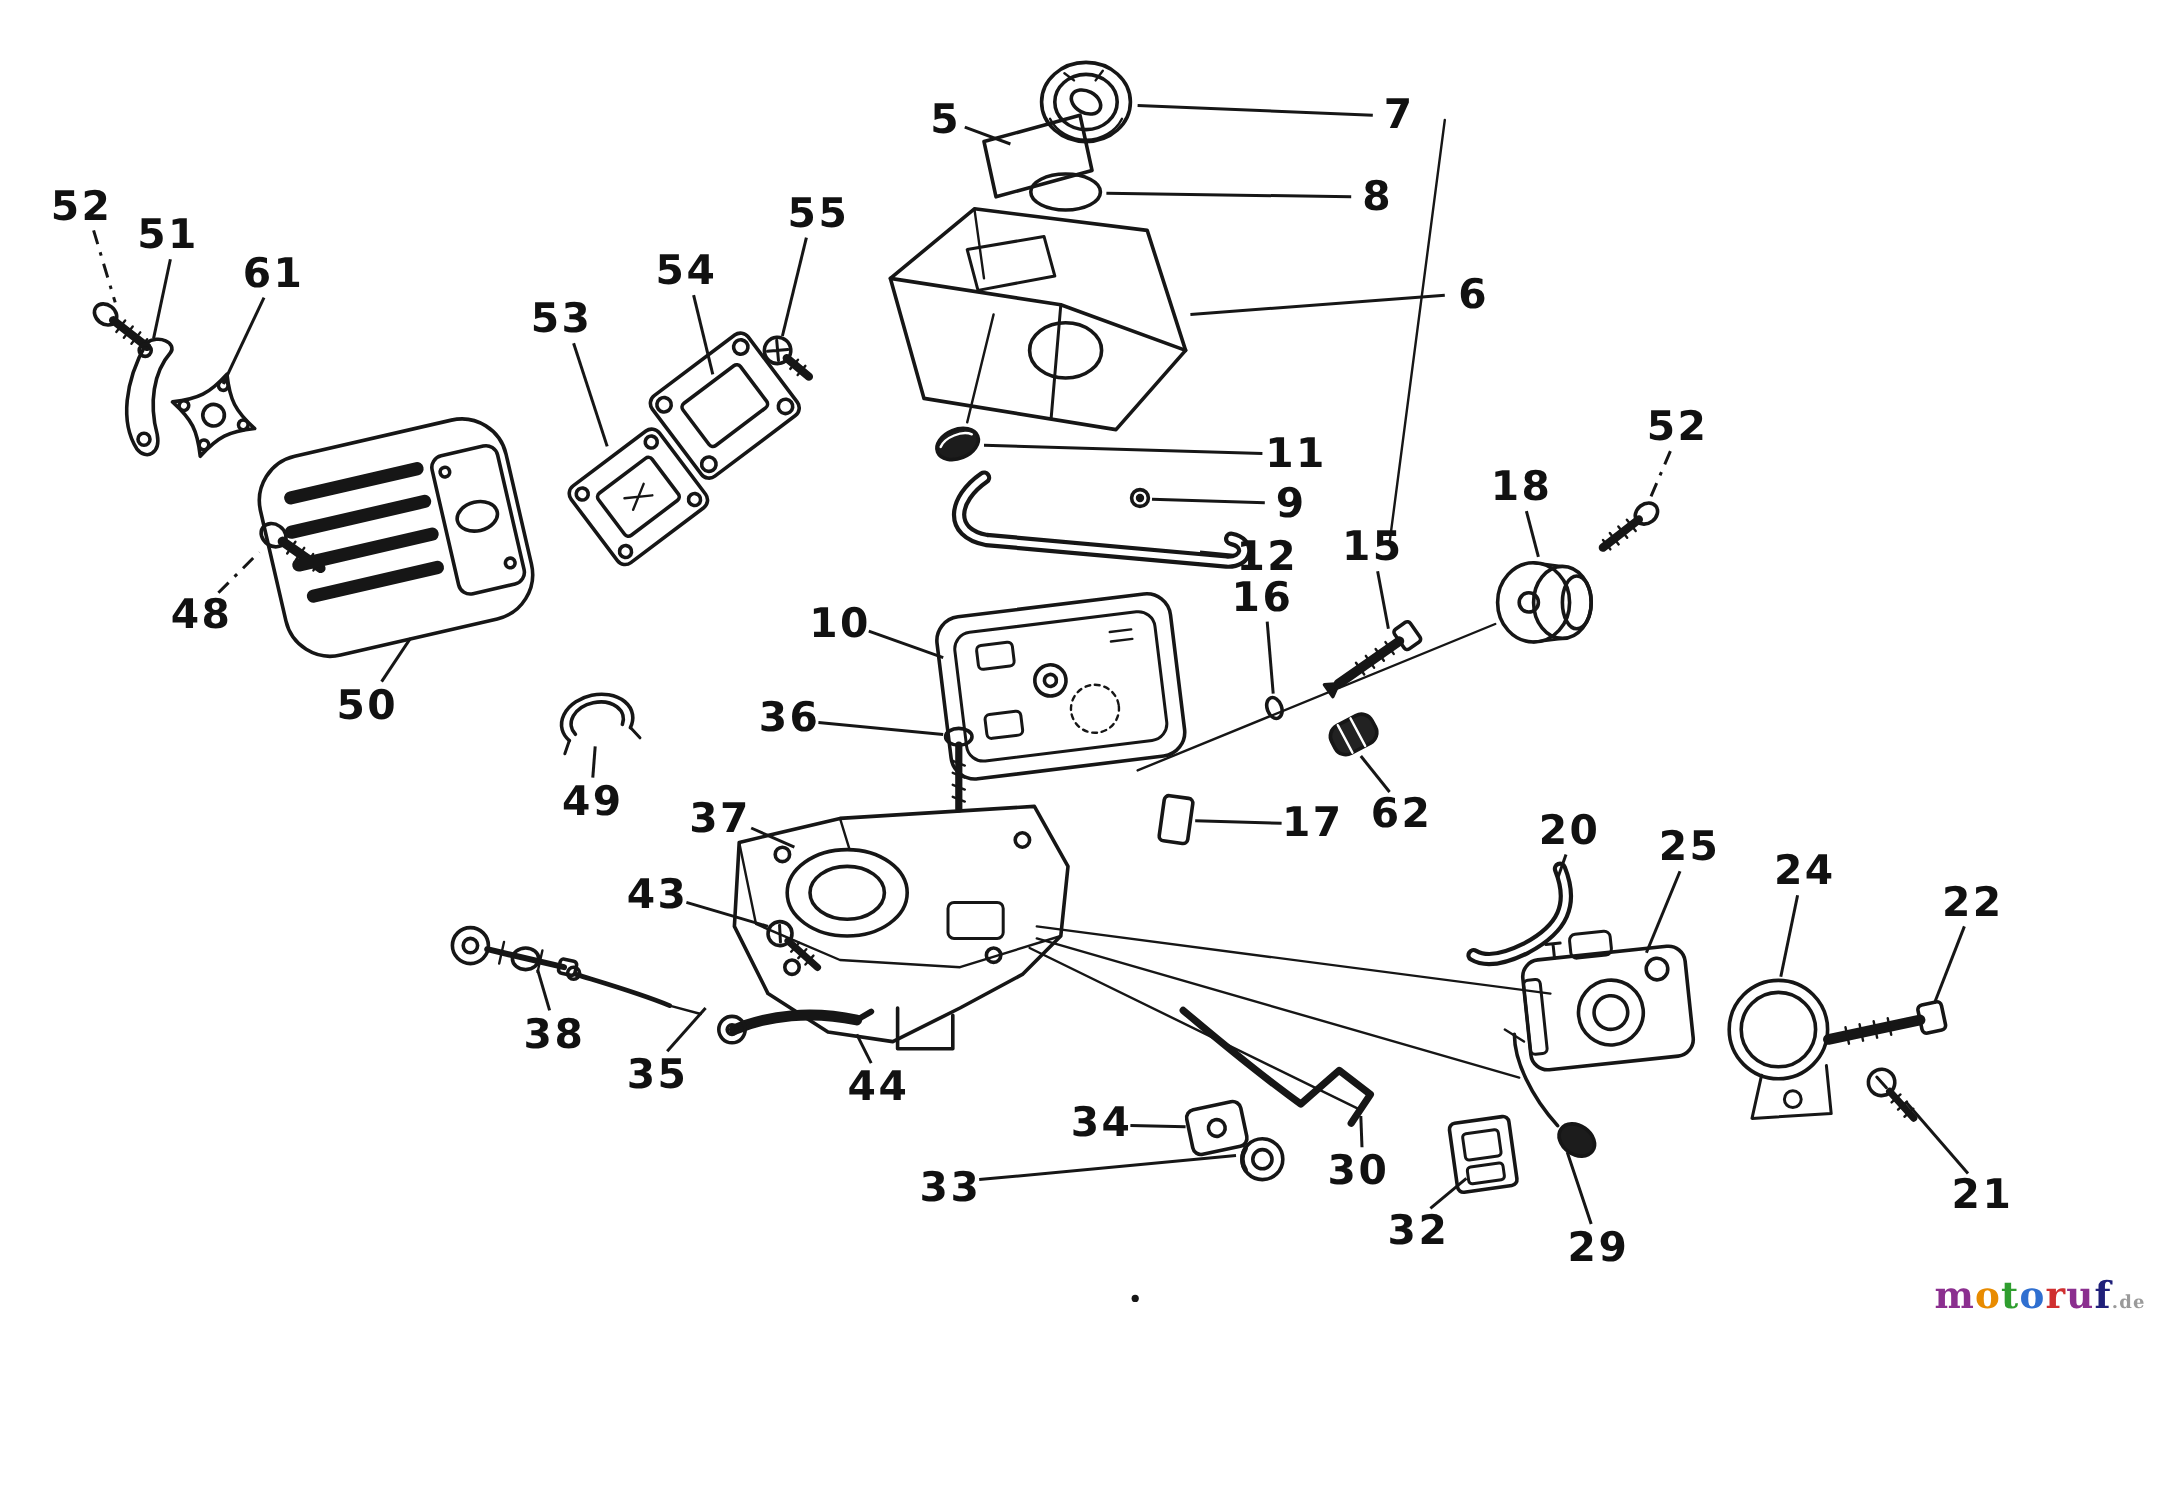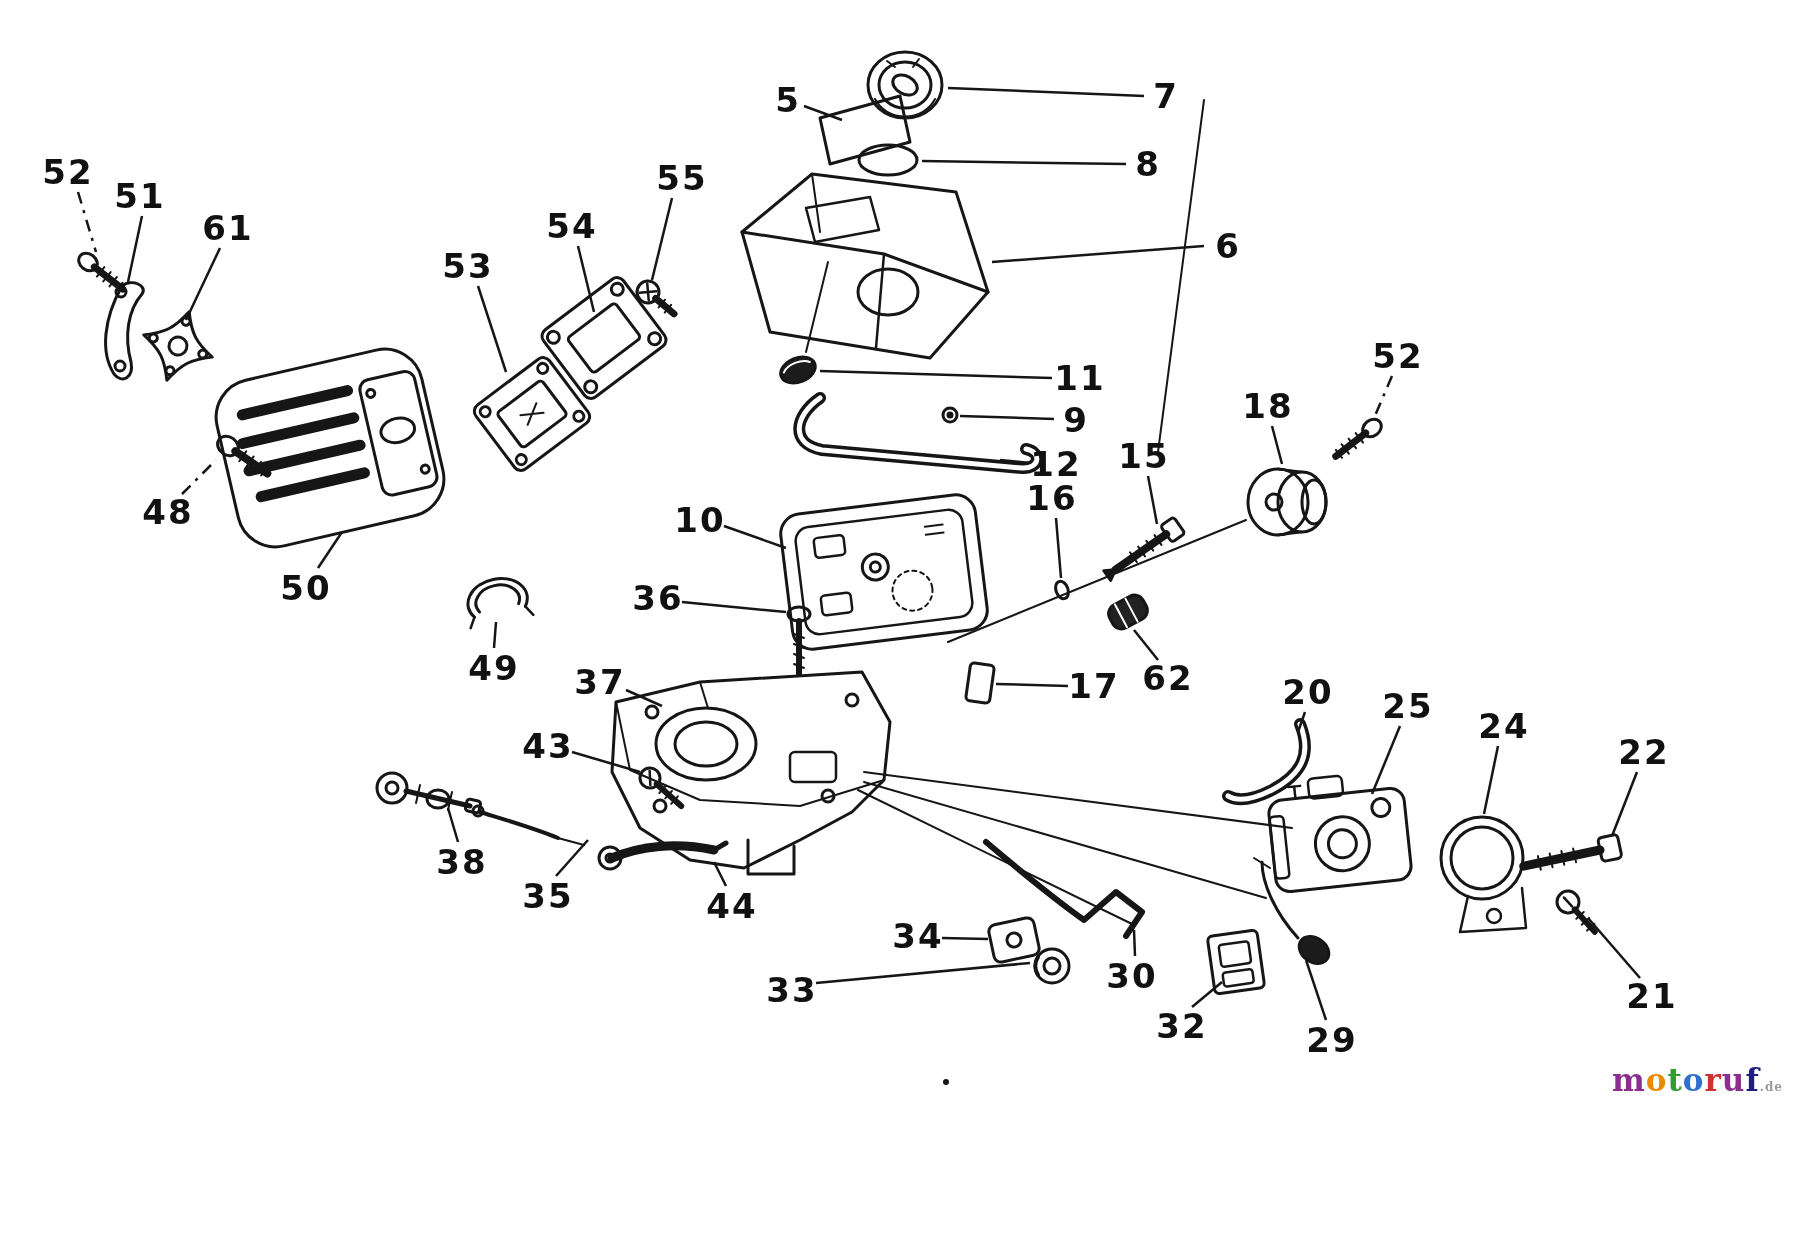--- a/index.html
+++ b/index.html
@@ -28,21 +28,21 @@
     position: absolute;
     left: 1612px;
     top: 1062px;
     font-family: "DejaVu Serif", serif;
     font-weight: bold;
     font-size: 31px;
     letter-spacing: 1px;
     white-space: nowrap;
     user-select: none;
   }
-  .watermark .suffix { font-size: 12px; font-weight: bold; }
+  .watermark .suffix { font-size: 15px; font-weight: bold; }
 </style>
 </head>
 <body>
 
 <div class="canvas">
 
   <svg id="diagram-svg" width="1800" height="1253" viewBox="0 0 1800 1253">
 
     <g class="parts" stroke="#161616" stroke-width="3" fill="none" stroke-linecap="round" stroke-linejoin="round">
 

